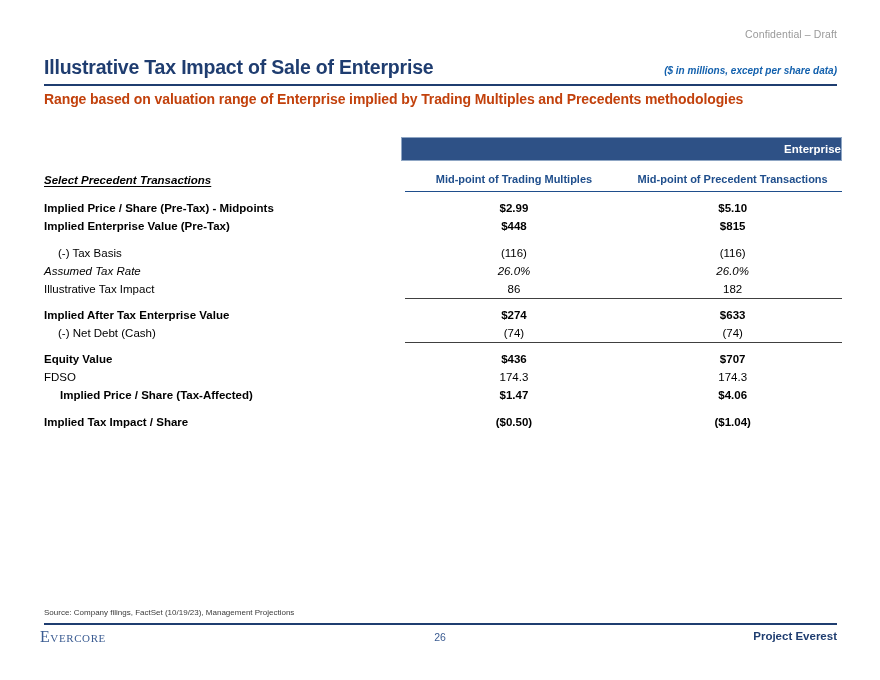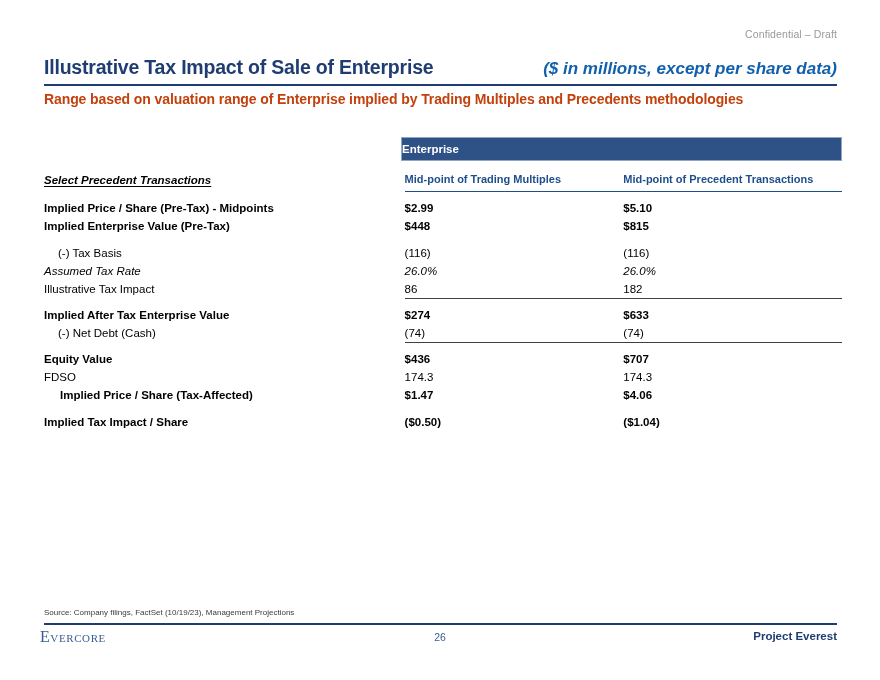--- a/index.html
+++ b/index.html
@@ -37,21 +37,21 @@
     justify-content: space-between;
   }
   .slide-title {
     font-size: 19.5px;
     font-weight: bold;
     color: #1F3D70;
     letter-spacing: -0.2px;
     white-space: nowrap;
   }
   .units-note {
-    font-size: 17px;
+    font-size: 10px;
     font-weight: bold;
     font-style: italic;
     color: #1260AD;
     white-space: nowrap;
     margin-left: 24px;
   }
 
   .title-rule {
     position: absolute;
     top: 84px;
@@ -82,21 +82,21 @@
 
   .group-bar {
     margin-left: 357px;
     width: 441px;
     height: 24px;
     background: #2E5186;
     border: 1px solid #8FA6C4;
     box-sizing: border-box;
     display: flex;
     align-items: center;
-    justify-content: flex-start;
+    justify-content: flex-end;
   }
   .group-bar-label {
     color: #ffffff;
     font-size: 11.5px;
     font-weight: bold;
   }
 
   table.fin {
     width: 100%;
     border-collapse: collapse;
@@ -110,20 +110,21 @@
     font-size: 11.5px;
     padding: 0;
     vertical-align: middle;
     height: 18px;
   }
   td.label {
     text-align: left;
     white-space: nowrap;
   }
   td.val {
+    text-align: center;
     white-space: nowrap;
   }
 
   
   tr.colheads td.val {
     color: #1F4E8C;
     font-weight: bold;
     font-size: 11px;
     border-bottom: 1.5px solid #1F4E8C;
     padding-bottom: 2px;

